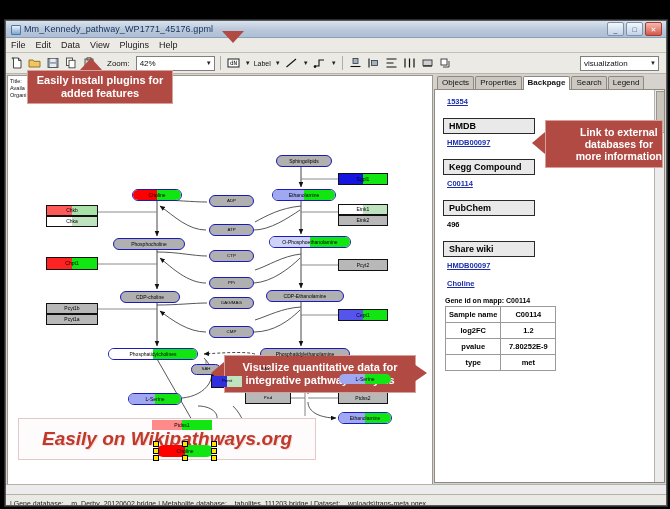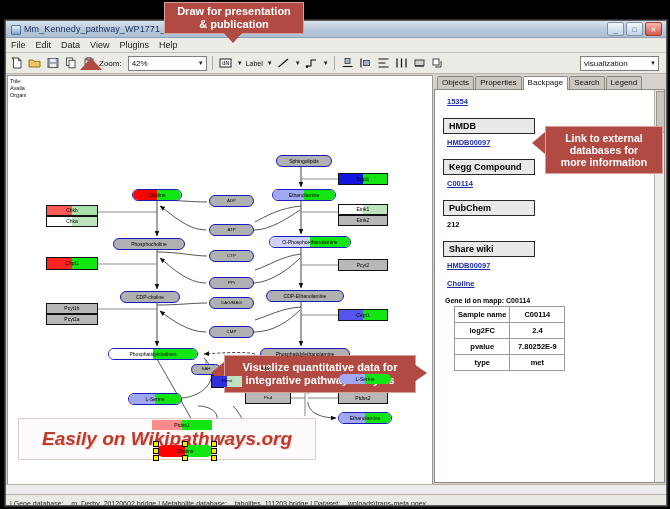--- a/index.html
+++ b/index.html
@@ -45,21 +45,21 @@
   }
   .menubar span{padding:0 1px;}
 
   
   .toolbar{
     height:20px;background:#eceae4;border-bottom:1px solid #b9b5ac;
     display:flex;align-items:center;padding:0 3px;gap:3px;
   }
   .tool{width:15px;height:15px;display:flex;align-items:center;justify-content:center;}
   .tool svg{display:block;}
-  .zoomlabel{font-size:8px;color:#111;margin-left:0;margin-right:3px;}
+  .zoomlabel{font-size:8px;color:#111;margin-left:8px;margin-right:3px;}
   .combo{
     height:13px;background:#fff;border:1px solid #7f7f7f;
     display:flex;align-items:center;justify-content:space-between;
     font-size:8px;color:#111;padding:0 2px 0 3px;
   }
   .combo .car{font-size:6px;color:#222;}
   .combo.zoomcb{width:72px;}
   .combo.viscb{width:72px;margin-left:auto;margin-right:4px;}
   .splitter{width:1px;height:14px;background:#b0aca3;margin:0 2px;}
   .drop-car{font-size:6px;color:#222;margin-left:1px;}
@@ -74,32 +74,32 @@
   .infoTxt{position:absolute;left:2px;top:2px;font-size:5.5px;line-height:7px;color:#111;}
 
   
   .rightwrap{flex:1;margin:1px 1px 1px 0;display:flex;flex-direction:column;background:#d6d3ce;}
   .tabstrip{display:flex;align-items:flex-end;height:14px;padding-left:3px;gap:1px;
     border-bottom:1px solid #8e8a82;background:#d6d3ce;}
   .tab{
     font-size:8px;color:#111;padding:1px 4px 1px;background:#ccc8c1;
     border:1px solid #8e8a82;border-bottom:none;border-radius:2px 2px 0 0;line-height:10px;
   }
-  .tab.active{background:#fff;font-weight:normal;position:relative;top:1px;padding-bottom:2px;}
+  .tab.active{background:#fff;font-weight:bold;position:relative;top:1px;padding-bottom:2px;}
   .panel{flex:1;background:#fff;border:1px solid #8e8a82;border-top:none;overflow:hidden;position:relative;}
   .panel-inner{padding:7px 0 0 8px;}
   .dbhead{
     display:inline-block;min-width:80px;background:#e9e9e9;border:1px solid #2a2a2a;
     font-size:9px;font-weight:bold;color:#000;padding:2px 5px;margin-bottom:4px;
   }
   .dblink{font-size:7.5px;color:#1b2ea8;text-decoration:underline;display:block;margin:0 0 9px 4px;font-weight:bold;}
   .dbplain{font-size:7.5px;color:#000;display:block;margin:0 0 9px 4px;font-weight:bold;}
   .exprhead{font-size:9.5px;font-weight:bold;color:#000;margin:2px 0 8px 0;}
   .geneid{font-size:7px;color:#000;margin:0 0 2px 2px;font-weight:bold;}
-  table.expr{border-collapse:collapse;margin-left:11px;}
+  table.expr{border-collapse:collapse;margin-left:2px;}
   table.expr td{
     border:1px solid #9a9a9a;font-size:7.5px;color:#000;font-weight:bold;
     padding:2px 3px;text-align:center;min-width:48px;height:11px;
   }
 
   
   .vscroll{position:absolute;right:0;top:0;width:9px;height:100%;background:#ececec;border-left:1px solid #b5b1a9;}
   .vthumb{position:absolute;left:1px;top:1px;width:7px;height:40px;background:#c9c5bd;border:1px solid #9a968e;}
   .hscroll{height:9px;background:#ececec;border-top:1px solid #b5b1a9;position:relative;}
 
@@ -517,38 +517,38 @@
 
             <a class="dblink">15354</a>
 
             <div class="dbhead">HMDB</div>
             <a class="dblink">HMDB00097</a>
 
             <div class="dbhead">Kegg Compound</div>
             <a class="dblink">C00114</a>
 
             <div class="dbhead">PubChem</div>
-            <span class="dbplain">212</span>
+            <span class="dbplain">496</span>
 
             <div class="dbhead">Share wiki</div>
             <a class="dblink">HMDB00097</a>
 
             <a class="dblink">Choline</a>
 
             <div class="geneid">Gene id on mapp: C00114</div>
 
             <table class="expr">
               <tbody>
                   <tr>
                 <td>Sample name</td>
                 <td>C00114</td>
               </tr>
               <tr>
                 <td>log2FC</td>
-                <td>2.4</td>
+                <td>1.2</td>
               </tr>
               <tr>
                 <td>pvalue</td>
                 <td>7.80252E-9</td>
               </tr>
               <tr>
                 <td>type</td>
                 <td>met</td>
               </tr>
             </tbody>
@@ -561,29 +561,29 @@
       </div>
     </div>
 
     <div class="hscroll"></div>
 
     <div class="statusbar">
       <span>| Gene database: ...m_Derby_20120602.bridge | Metabolite database: ...tabolites_111203.bridge | Dataset: ...wnloads\trans-meta.pgex</span>
     </div>
   </div>
 
-  <div class="cap" style="left:164px;top:2px;width:138px;height:30px;font-size:11px;">
-    <span style="white-space:pre-line">Draw for presentation
-&amp; publication</span>
+  <div class="arrowdown" style="left:222px;top:31px;"></div>
+
+  <div class="cap" style="left:27px;top:70px;width:144px;height:32px;font-size:11px;">
+    <span style="white-space:pre-line">Easily install plugins for
+added features</span>
   </div>
-  <div class="arrowdown" style="left:222px;top:31px;"></div>
-
   <div class="arrowup" style="left:80px;top:58px;"></div>
 
-  <div class="cap" style="left:545px;top:126px;width:116px;height:46px;font-size:10.5px;line-height:12px;">
+  <div class="cap" style="left:545px;top:120px;width:116px;height:46px;font-size:10.5px;line-height:12px;justify-content:flex-end;">
     <span style="white-space:pre-line">Link  to external
 databases  for
 more information</span>
   </div>
   <div class="arrowleft" style="left:532px;top:132px;"></div>
 
   <div class="cap" style="left:224px;top:355px;width:190px;height:36px;font-size:11px;">
     <span style="white-space:pre-line">Visualize quantitative data  for
 integrative pathway analysis</span>
   </div>

